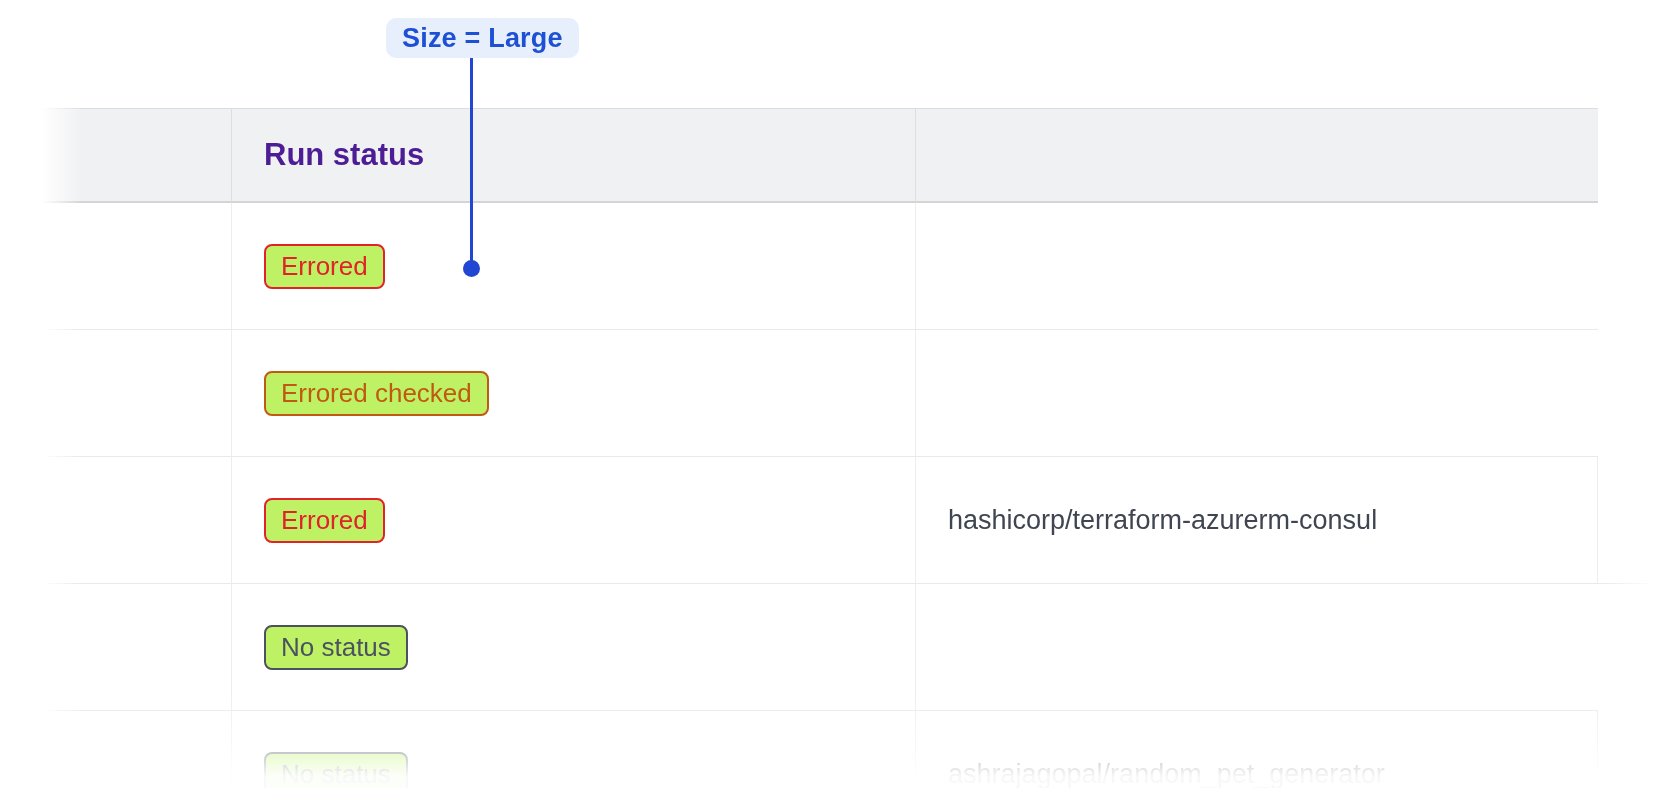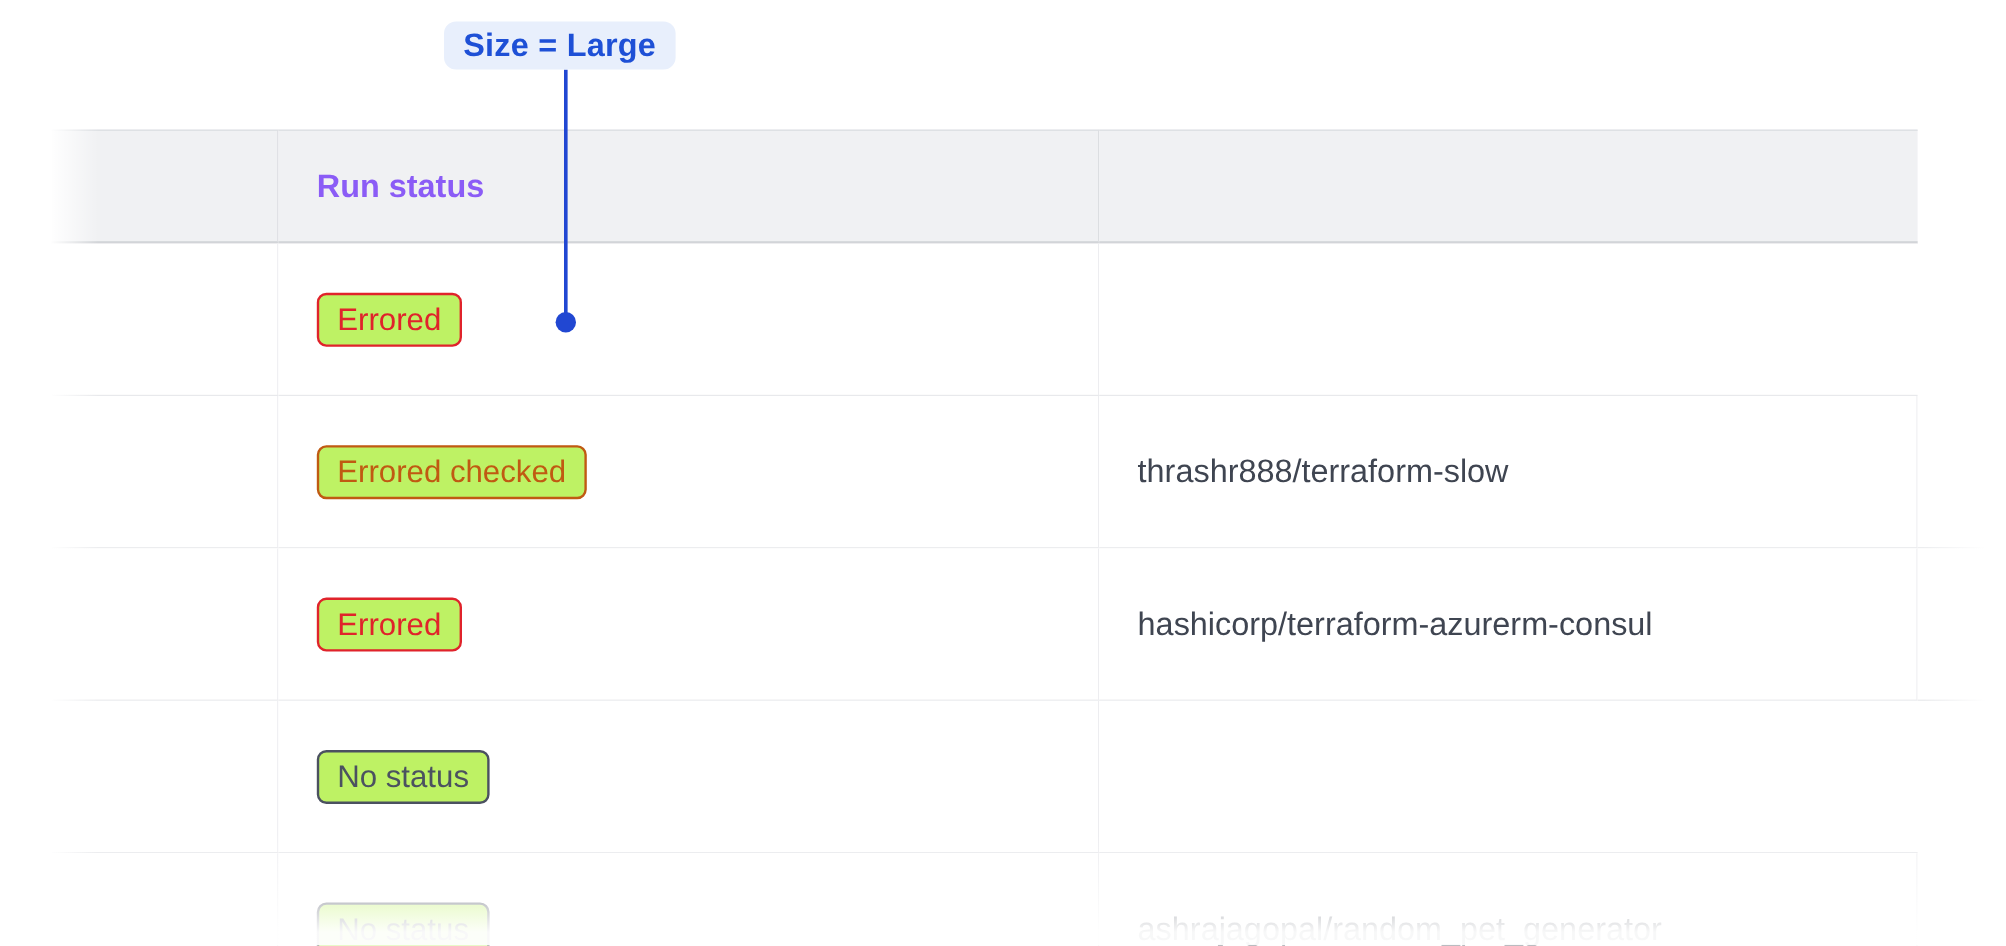--- a/index.html
+++ b/index.html
@@ -9,21 +9,21 @@
     height: 788px;
     background: #ffffff;
     overflow: hidden;
     font-family: "Liberation Sans", sans-serif;
   }
   .stage { position: relative; width: 1672px; height: 788px; }
 
   
   .anno-pill {
     position: absolute;
-    left: 370px; top: 18px;
+    left: 386px; top: 18px;
     height: 40px;
     padding: 0 16px;
     display: inline-flex;
     align-items: center;
     border-radius: 10px;
     background: #e8effc;
     color: #1e50d6;
     font-size: 27px;
     font-weight: 600;
     letter-spacing: 0.2px;
@@ -58,23 +58,23 @@
     grid-template-columns: 189px 684px 682px 74px;
     box-sizing: border-box;
   }
   .t-head {
     height: 95px;
   }
   .t-head .cell {
     background: #f0f1f3;
     border-top: 1px solid #dadce0;
     border-bottom: 2px solid #d2d4d8;
-    font-size: 27px;
+    font-size: 31px;
     font-weight: 600;
-    color: #8b5cf6;
+    color: #4c1d95;
   }
   .t-head .cell:not(:last-child) { border-right: 1px solid #dcdee1; }
   .t-body-row { height: 127px; }
   .t-body-row .cell {
     background: #ffffff;
     border-bottom: 1px solid #e8e9ec;
   }
   .t-body-row .cell:not(:last-child) { border-right: 1px solid #ededf0; }
   .cell {
     display: flex;
@@ -147,23 +147,20 @@
         <span class="badge" data-variant="errored">Errored</span>
       </div>
       <div class="cell"></div>
     </div>
 
     <div class="t-row t-body-row">
       <div class="cell"></div>
       <div class="cell">
         <span class="badge" data-variant="policy-checked">Errored checked</span>
       </div>
-      <div class="cell">
-        <span class="repo-name">thrashr888/terraform-slow</span>
-      </div>
       <div class="cell"></div>
     </div>
 
     <div class="t-row t-body-row">
       <div class="cell"></div>
       <div class="cell">
         <span class="badge" data-variant="errored">Errored</span>
       </div>
       <div class="cell">
         <span class="repo-name">hashicorp/terraform-azurerm-consul</span>

